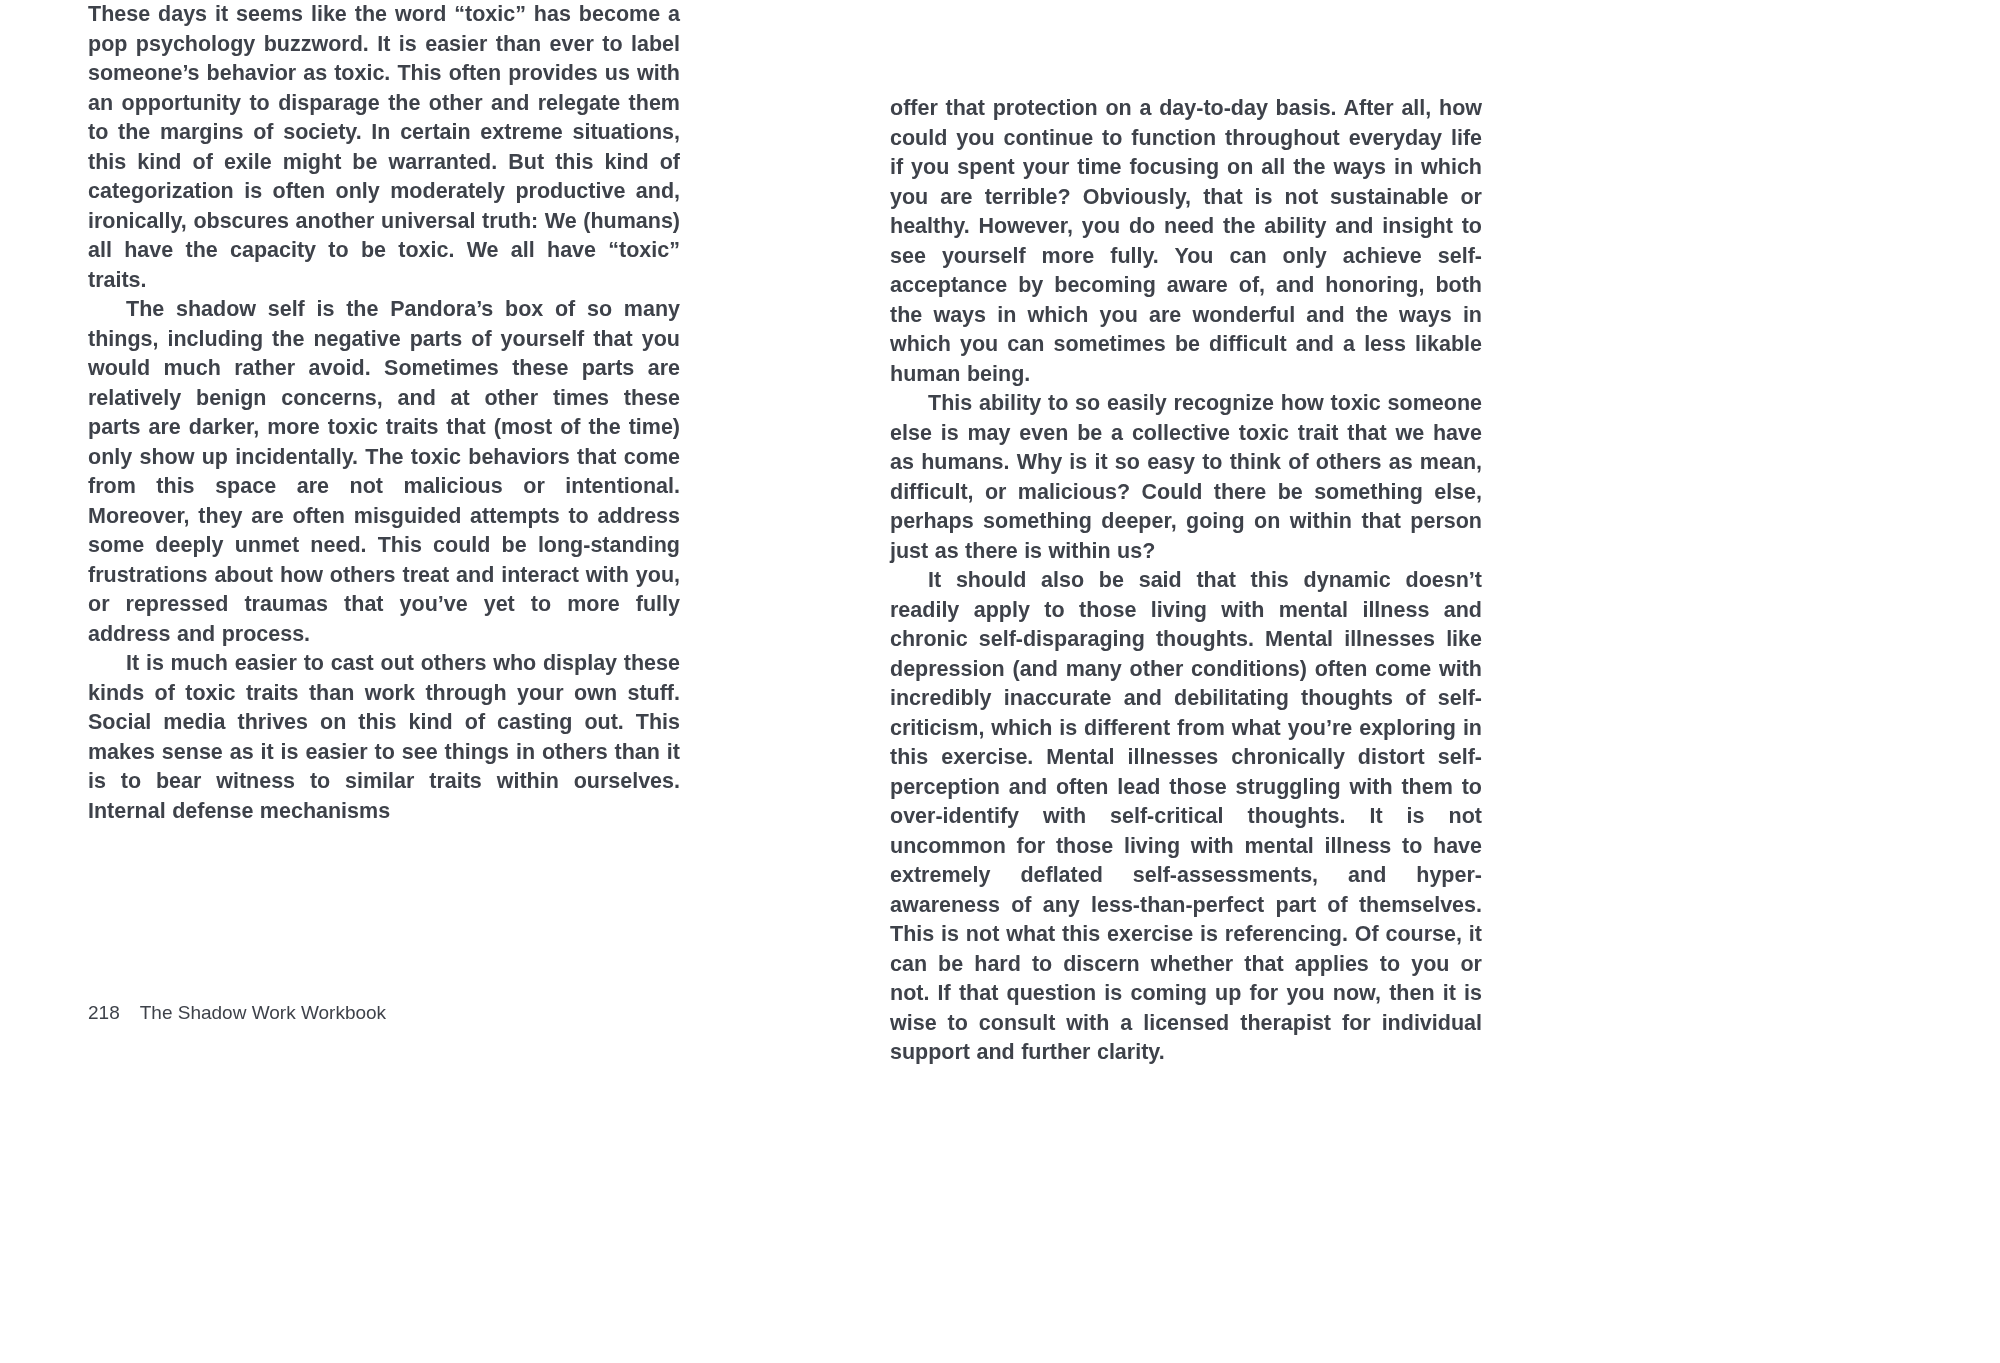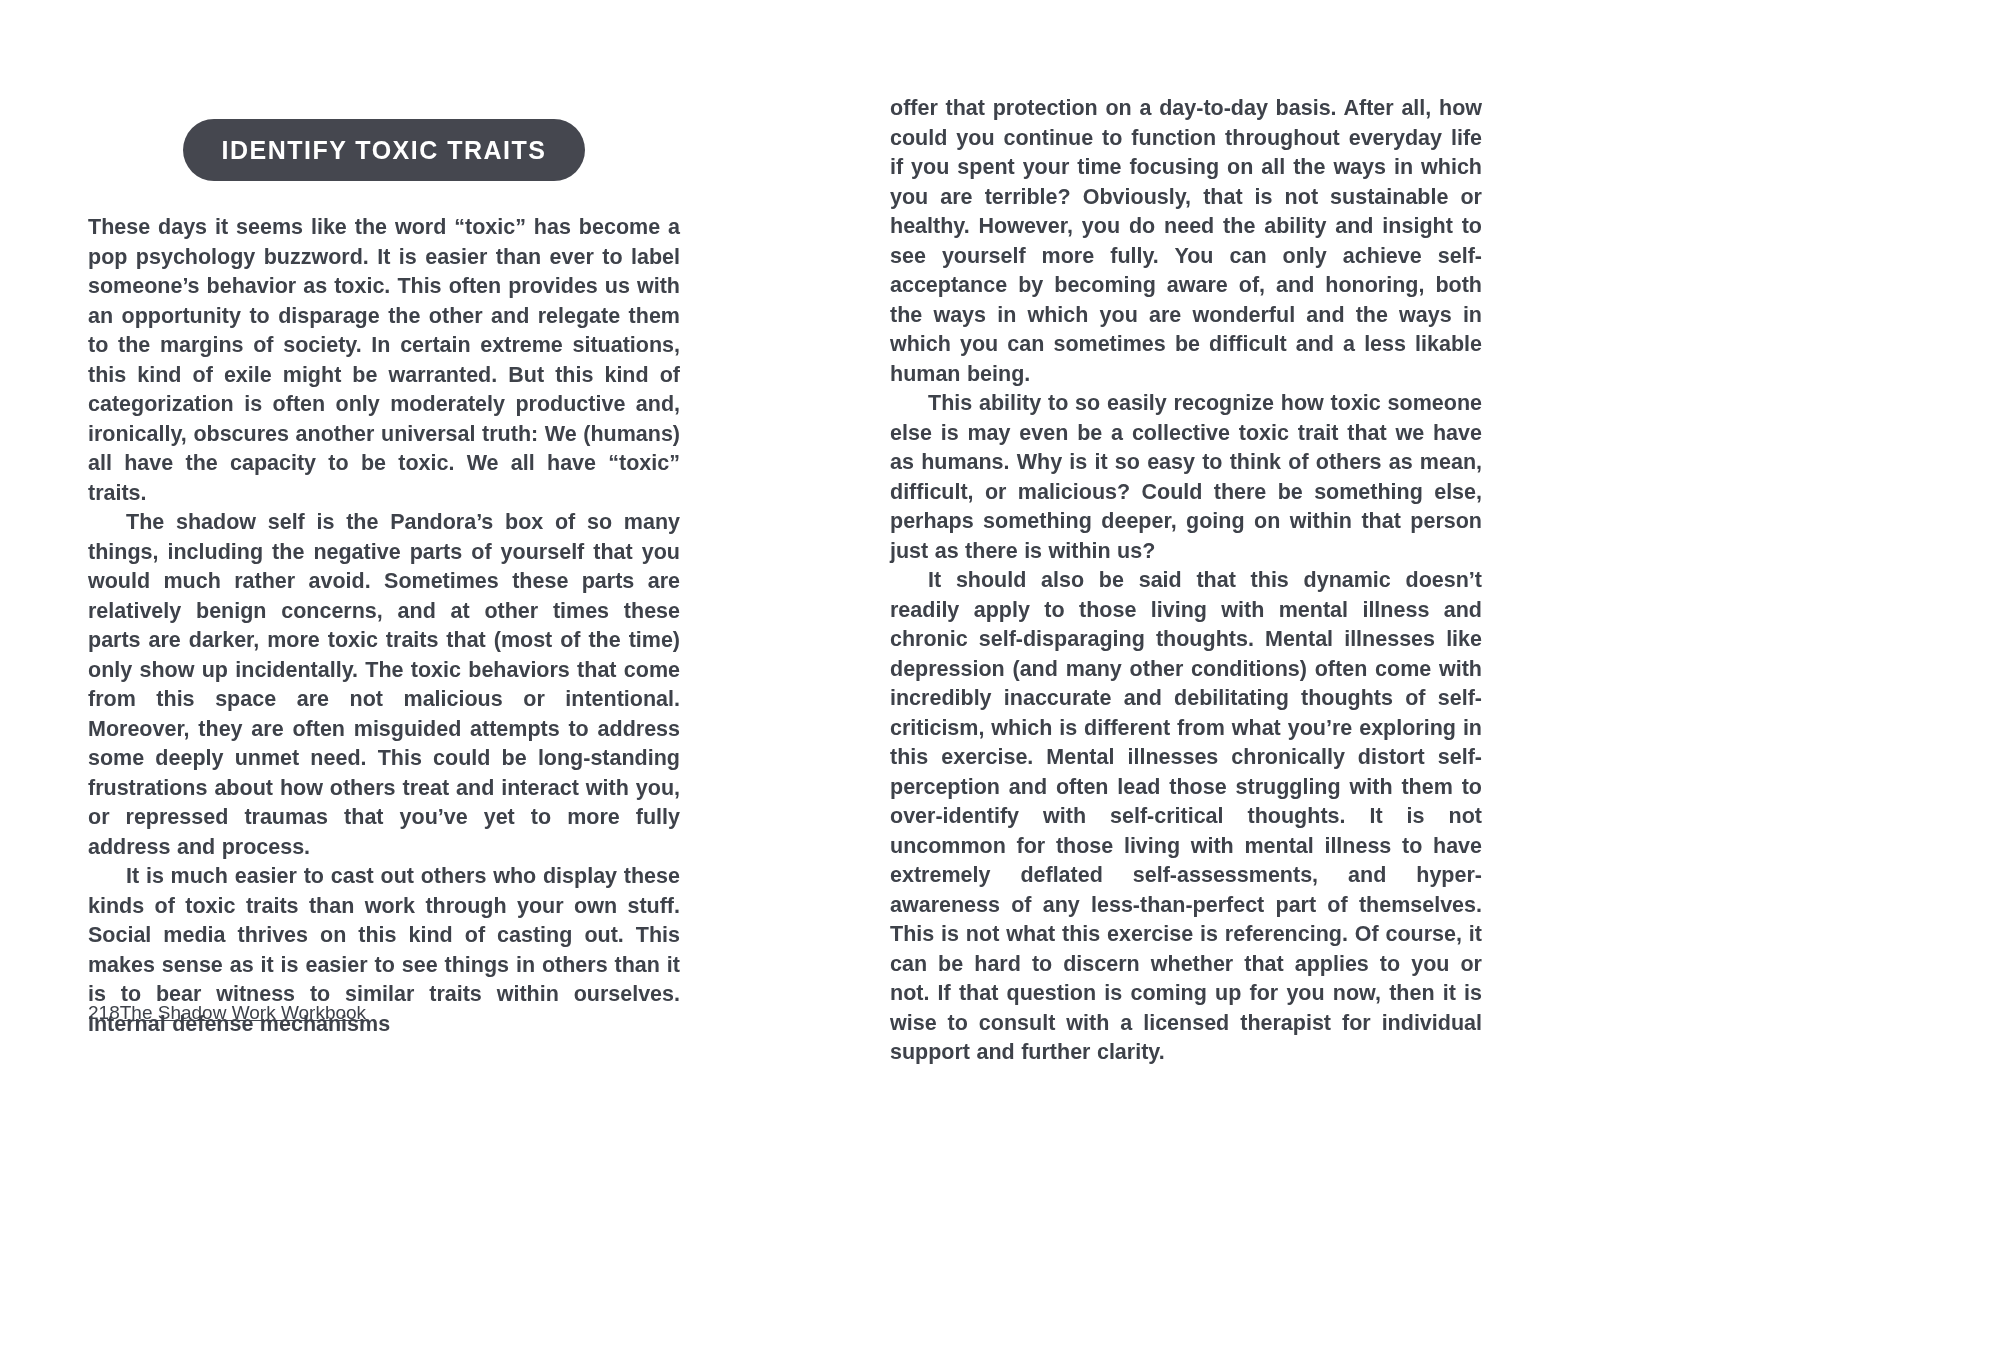--- a/index.html
+++ b/index.html
@@ -82,36 +82,32 @@
     }
     .footer-right {
       left: 890px;
       width: 592px;
       text-align: right;
     }
     .footer .bold {
       font-weight: normal;
     }
     .footer-left .book-title {
-      margin-left: 0;
-      text-decoration: underline;
+      margin-left: 20px;
     }
     .footer-right .page-num {
       margin-left: 14px;
     }
   </style>
 </head>
 <body>
 
 <div class="spread">
 
   <div class="col-left">
-    <div class="badge-wrap">
-      <span class="badge">IDENTIFY TOXIC TRAITS</span>
-    </div>
     <div class="body-text">
       <p>These days it seems like the word “toxic” has become a pop psychology buzzword. It is easier than ever to label someone’s behavior as toxic. This often provides us with an opportunity to disparage the other and relegate them to the margins of society. In certain extreme situations, this kind of exile might be warranted. But this kind of categorization is often only moderately productive and, ironically, obscures another universal truth: We (humans) all have the capacity to be toxic. We all have “toxic” traits.</p>
       <p class="indent">The shadow self is the Pandora’s box of so many things, including the negative parts of yourself that you would much rather avoid. Sometimes these parts are relatively benign concerns, and at other times these parts are darker, more toxic traits that (most of the time) only show up incidentally. The toxic behaviors that come from this space are not malicious or intentional. Moreover, they are often misguided attempts to address some deeply unmet need. This could be long-standing frustrations about how others treat and interact with you, or repressed traumas that you’ve yet to more fully address and process.</p>
       <p class="indent">It is much easier to cast out others who display these kinds of toxic traits than work through your own stuff. Social media thrives on this kind of casting out. This makes sense as it is easier to see things in others than it is to bear witness to similar traits within ourselves. Internal defense mechanisms</p>
     </div>
   </div>
 
   <div class="col-right">
     <div class="body-text">
       <p>offer that protection on a day-to-day basis. After all, how could you continue to function throughout everyday life if you spent your time focusing on all the ways in which you are terrible? Obviously, that is not sustainable or healthy. However, you do need the ability and insight to see yourself more fully. You can only achieve self-acceptance by becoming aware of, and honoring, both the ways in which you are wonderful and the ways in which you can sometimes be difficult and a less likable human being.</p>

